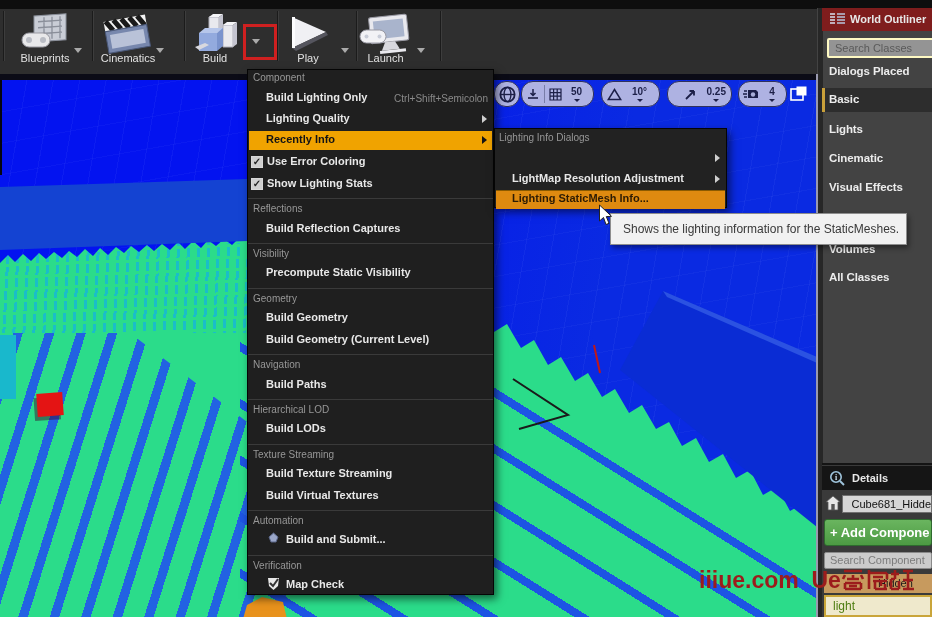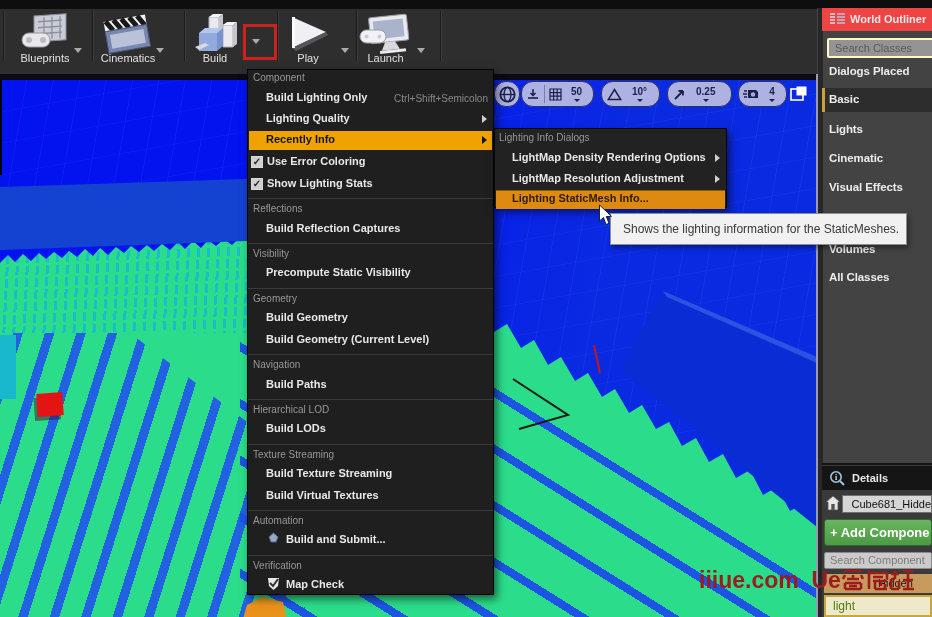--- a/index.html
+++ b/index.html
@@ -30,21 +30,21 @@
   .msep{position:absolute;left:0px;width:100%;height:1px;background:#3a3a3a;}
   .mshort{position:absolute;font-size:10px;color:#8a8a8a;}
   .marr{position:absolute;width:0;height:0;border-top:4px solid transparent;border-bottom:4px solid transparent;border-left:5px solid #cfcfcf;}
   .chk{position:absolute;width:10px;height:10px;border:1px solid #d8d8d8;background:#cfcfcf;color:#222;font-size:10px;line-height:10px;text-align:center;font-weight:bold;}
   
   #tooltip{left:610px;top:213px;width:297px;height:32px;background:#f1f1f1;border:1px solid #8d8d8d;box-shadow:2px 3px 5px rgba(0,0,0,.4);box-sizing:border-box;font-size:12px;color:#383838;line-height:30px;padding-left:12px;white-space:nowrap;overflow:hidden;}
   
   #rpanel{left:817px;top:0;width:115px;height:617px;background:#434343;}
   #rsplit{left:816px;top:74px;width:2px;height:543px;background:#9a9ab0;}
   #rsplit2{left:818px;top:0;width:5px;height:617px;background:#272727;}
-  #wotab{left:822px;top:8px;width:110px;height:23px;background:#ef4444;color:#e8e8e8;font-size:11px;font-weight:bold;line-height:23px;}
+  #wotab{left:822px;top:8px;width:110px;height:23px;background:#7f1d1d;color:#e8e8e8;font-size:11px;font-weight:bold;line-height:23px;}
   #searchc{left:827px;top:38px;width:98px;height:16px;background:#949494;border:2px solid #fef9c3;border-radius:2px;color:#5a5a5a;font-size:11px;line-height:16px;padding-left:6px;}
   .prow{position:absolute;left:829px;font-size:11.5px;font-weight:bold;color:#ececec;white-space:nowrap;letter-spacing:-0.1px;}
   #basicrow{left:822px;top:88px;width:110px;height:24px;background:#2d2d2d;border-left:3px solid #c9a03a;box-sizing:border-box;}
   
   #details{left:822px;top:463px;width:110px;height:154px;background:#3a3a3a;border-top:2px solid #141414;box-sizing:border-box;}
   #dtab{left:822px;top:466px;width:110px;height:24px;background:#151515;}
   #cubebox{left:842px;top:495px;width:90px;height:18px;background:#d6d6d6;border:1px solid #707070;box-sizing:border-box;font-size:11px;color:#111;line-height:16px;padding-left:4px;white-space:nowrap;overflow:hidden;text-align:right;}
   #addcomp{left:824px;top:519px;width:108px;height:27px;background:linear-gradient(#6ab55f,#4c9a43);border:1px solid #2e6b2e;border-radius:3px;box-sizing:border-box;color:#fff;font-size:13px;font-weight:bold;line-height:25px;padding-left:5px;white-space:nowrap;}
   #searchcomp{left:824px;top:552px;width:108px;height:17px;background:#cbcbcb;border:1px solid #8a8a8a;border-radius:2px;box-sizing:border-box;color:#7c7c7c;font-size:11px;line-height:15px;padding-left:5px;white-space:nowrap;overflow:hidden;}
   #tanrow{left:824px;top:574px;width:108px;height:19px;background:#c79a5e;color:#1a1a1a;font-size:11px;line-height:19px;}
@@ -125,21 +125,21 @@
     <div class="pcell" style="padding:0 5px;">
       <svg width="15" height="13" viewBox="0 0 15 13">
           <path d="M7.5 1.5 L13.7 11.5 L1.3 11.5 Z" fill="none" stroke="#1c1f48" stroke-width="1.5"></path>
         </svg>
     </div>
     <div class="pcell">
         <div class="num">10°</div>
         <div class="tri"></div>
       </div>
   </div>
-  <div class="pill" style="left:667px;width:63px;">
+  <div class="pill" style="left:667px;width:63px;justify-content:flex-end;">
     <div class="pcell" style="padding:0 5px;">
       <svg width="13" height="13" viewBox="0 0 13 13">
           <path d="M2 11 L10 3 M10 3 L5.5 3 M10 3 L10 7.5" fill="none" stroke="#1c1f48" stroke-width="1.8"></path>
         </svg>
     </div>
     <div class="pcell">
         <div class="num">0.25</div>
         <div class="tri"></div>
       </div>
   </div>
@@ -318,21 +318,20 @@
     <div class="mhdr" style="left:5px;top:490px;">Verification</div>
     <svg style="position:absolute;left:18px;top:507px;" width="15" height="14" viewBox="0 0 15 14">
       <path d="M2 1 L13 1 L12 9 L7.5 13 L3 9 Z" fill="#e8e8e8"></path>
       <path d="M4 6 L7 9 L12 2" fill="none" stroke="#333" stroke-width="2"></path>
     </svg>
     <div class="mitem" style="left:38px;top:508px;">Map Check</div>
   </div>
 
   <div id="submenu" class="abs">
     <div class="mhdr" style="left:4px;top:3px;">Lighting Info Dialogs</div>
-    <div class="mitem" style="left:17px;top:22px;">LightMap Density Rendering Options</div>
     <div class="marr" style="right:6px;top:25px;"></div>
     <div class="mitem" style="left:17px;top:43px;">LightMap Resolution Adjustment</div>
     <div class="marr" style="right:6px;top:46px;"></div>
     <div style="position:absolute;left:1px;top:61px;width:229px;height:18px;background:#de8a10;border-top:1px solid #8a5a00;"></div>
     <div class="mitem" style="left:17px;top:63px;color:#2d1c04;">Lighting StaticMesh Info...</div>
   </div>
 
   <div id="tooltip" class="abs">Shows the lighting information for the StaticMeshes.</div>
 
   <svg class="abs" style="left:598px;top:204px;z-index:70;" width="16" height="23" viewBox="0 0 16 23">

